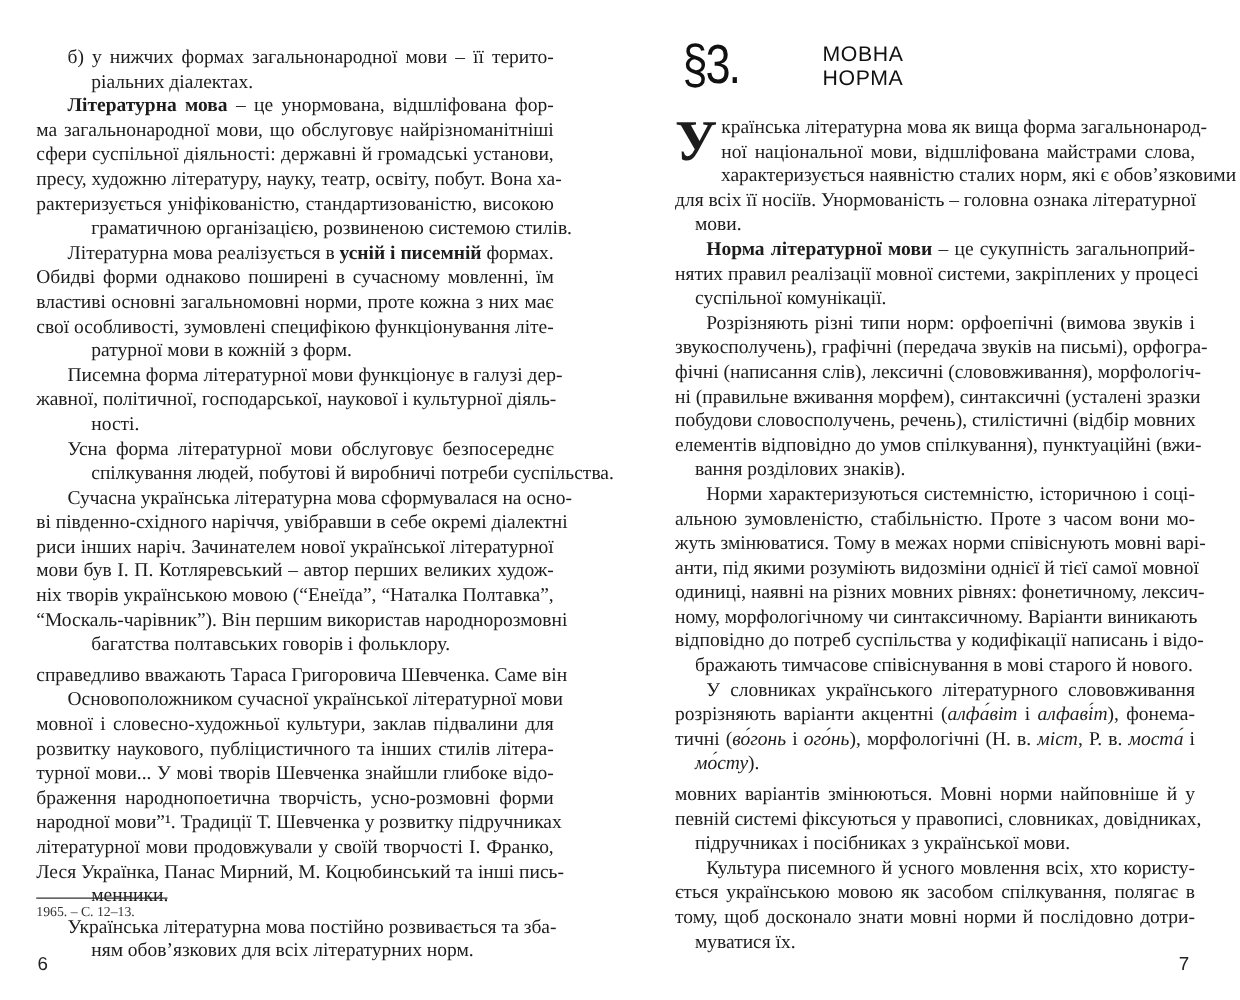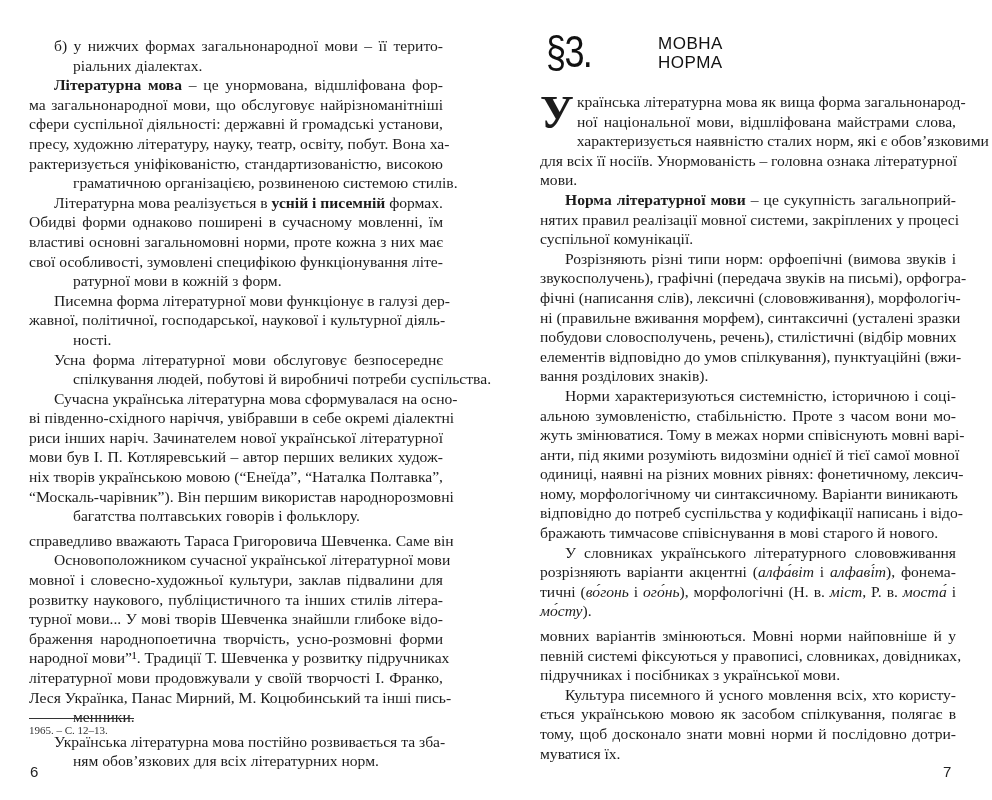--- a/index.html
+++ b/index.html
@@ -20,21 +20,21 @@
   .heading .sect { font-family:"Liberation Sans", sans-serif; font-size:44px; letter-spacing:-2px; transform:scaleX(0.82); transform-origin:left; display:inline-block; position:absolute; left:0; top:0; line-height:44px; }
   .heading .words { position:absolute; left:76px; top:4px; font-size:17px; line-height:19px; letter-spacing:0.5px;margin-left:36px; }
   .dropcap { float:left; font-family:"Liberation Serif", serif; font-weight:bold; font-size:46px; line-height:38px; margin-right:3px; margin-top:2px; height:39px; }
   .footnote-rule { position:absolute; left:29px; top:718px; width:105px; border-top:1px solid #333; }
   .footnote { position:absolute; left:29px; top:723px; width:412px; font-family:"Liberation Serif", serif; font-size:11px; line-height:14px; color:#333; }
   .footnote sup { font-size:7px; }
   .pagenum { position:absolute; font-family:"Liberation Sans", sans-serif; font-size:15px; color:#222; }
   .page-left .pagenum { left:30px; top:763px; }
   .page-right .pagenum { left:447px; top:763px; }
   .rp-line { display:block; white-space:nowrap; text-align:justify; text-align-last:justify; height:19.6px; }
-  .rp-line.last { text-align-last:left; }
+  .rp-line.last { text-align-last:left;margin-left:16px; }
   .rp-line.indent { padding-left:25px; }
   .rp-line.cap { padding-left:37px; }
 </style>
 </head>
 <body>
 
 <div class="page page-left">
   <div class="text" id="left-text">
       <div class="line indent"><span>б) у нижчих формах загальнонародної мови – її терито-</span></div>
       <div class="line last"><span>ріальних діалектах.</span></div>

